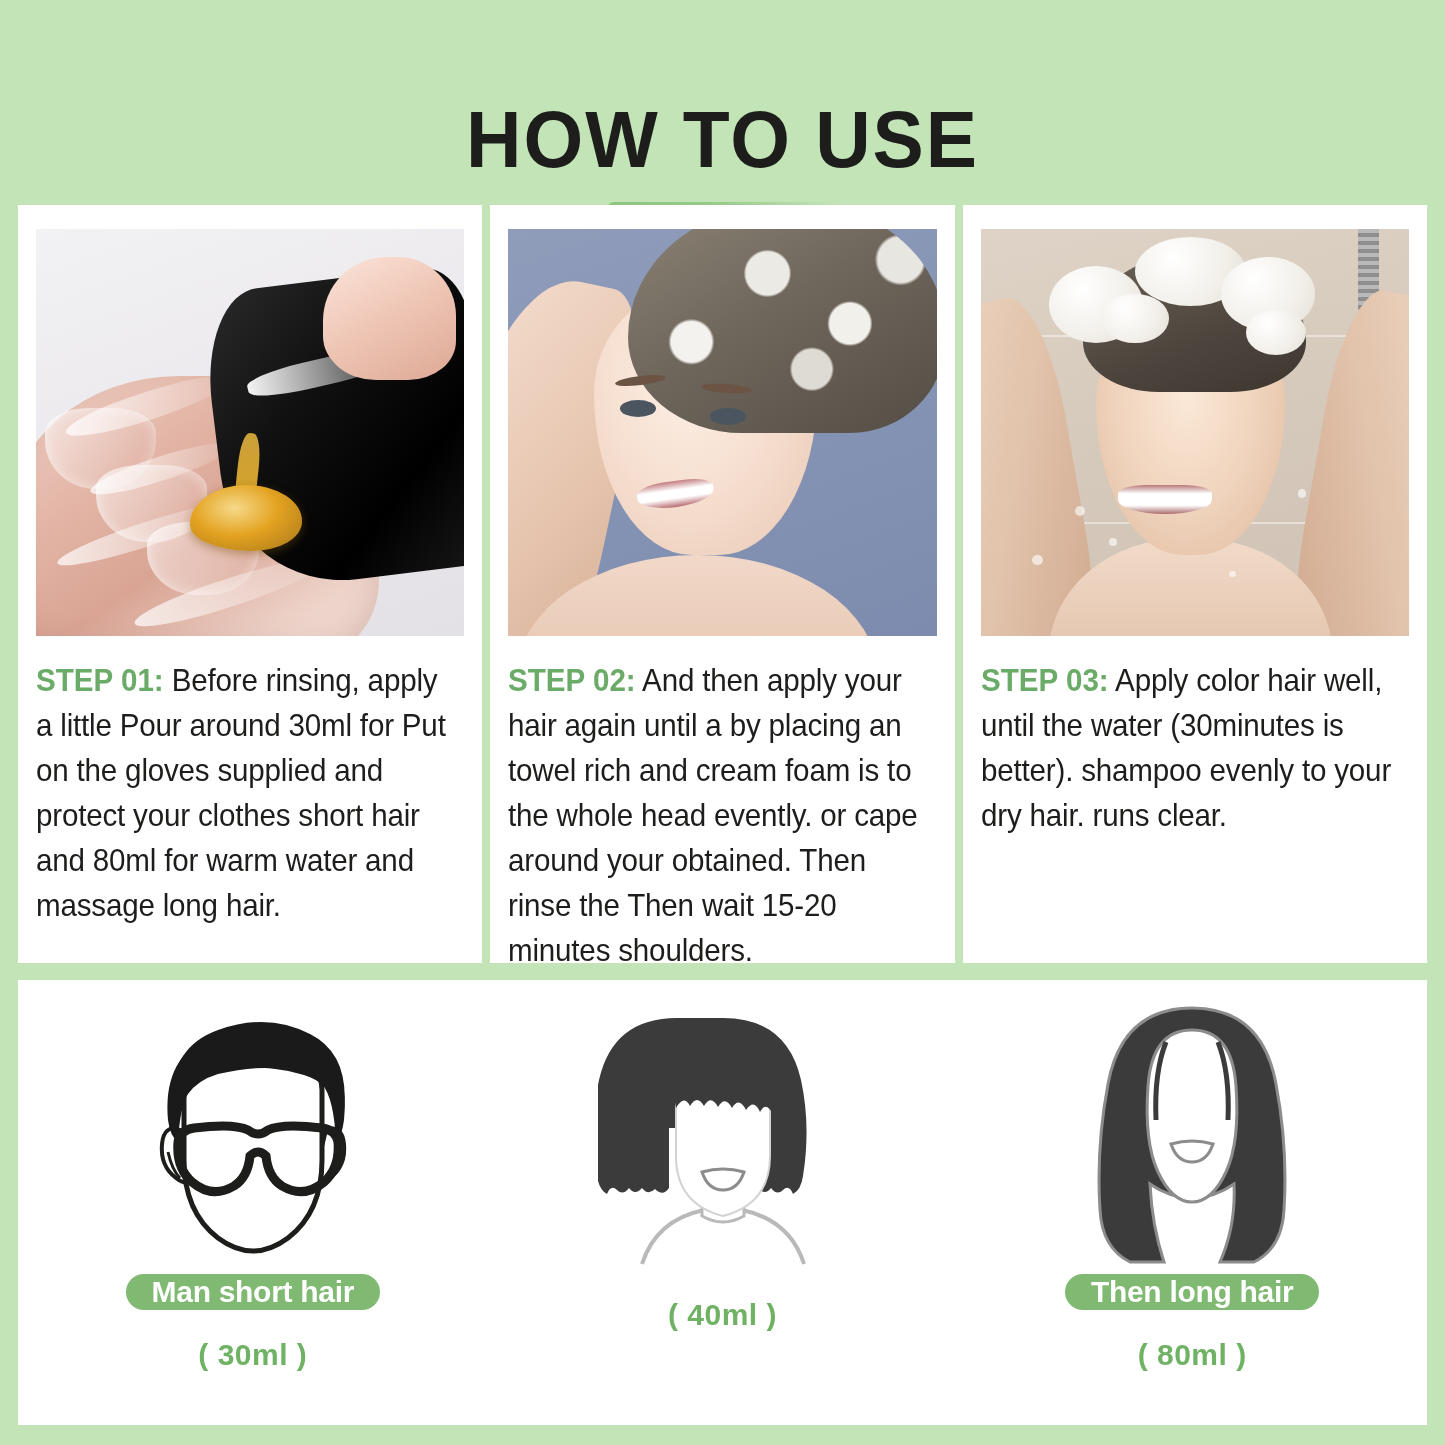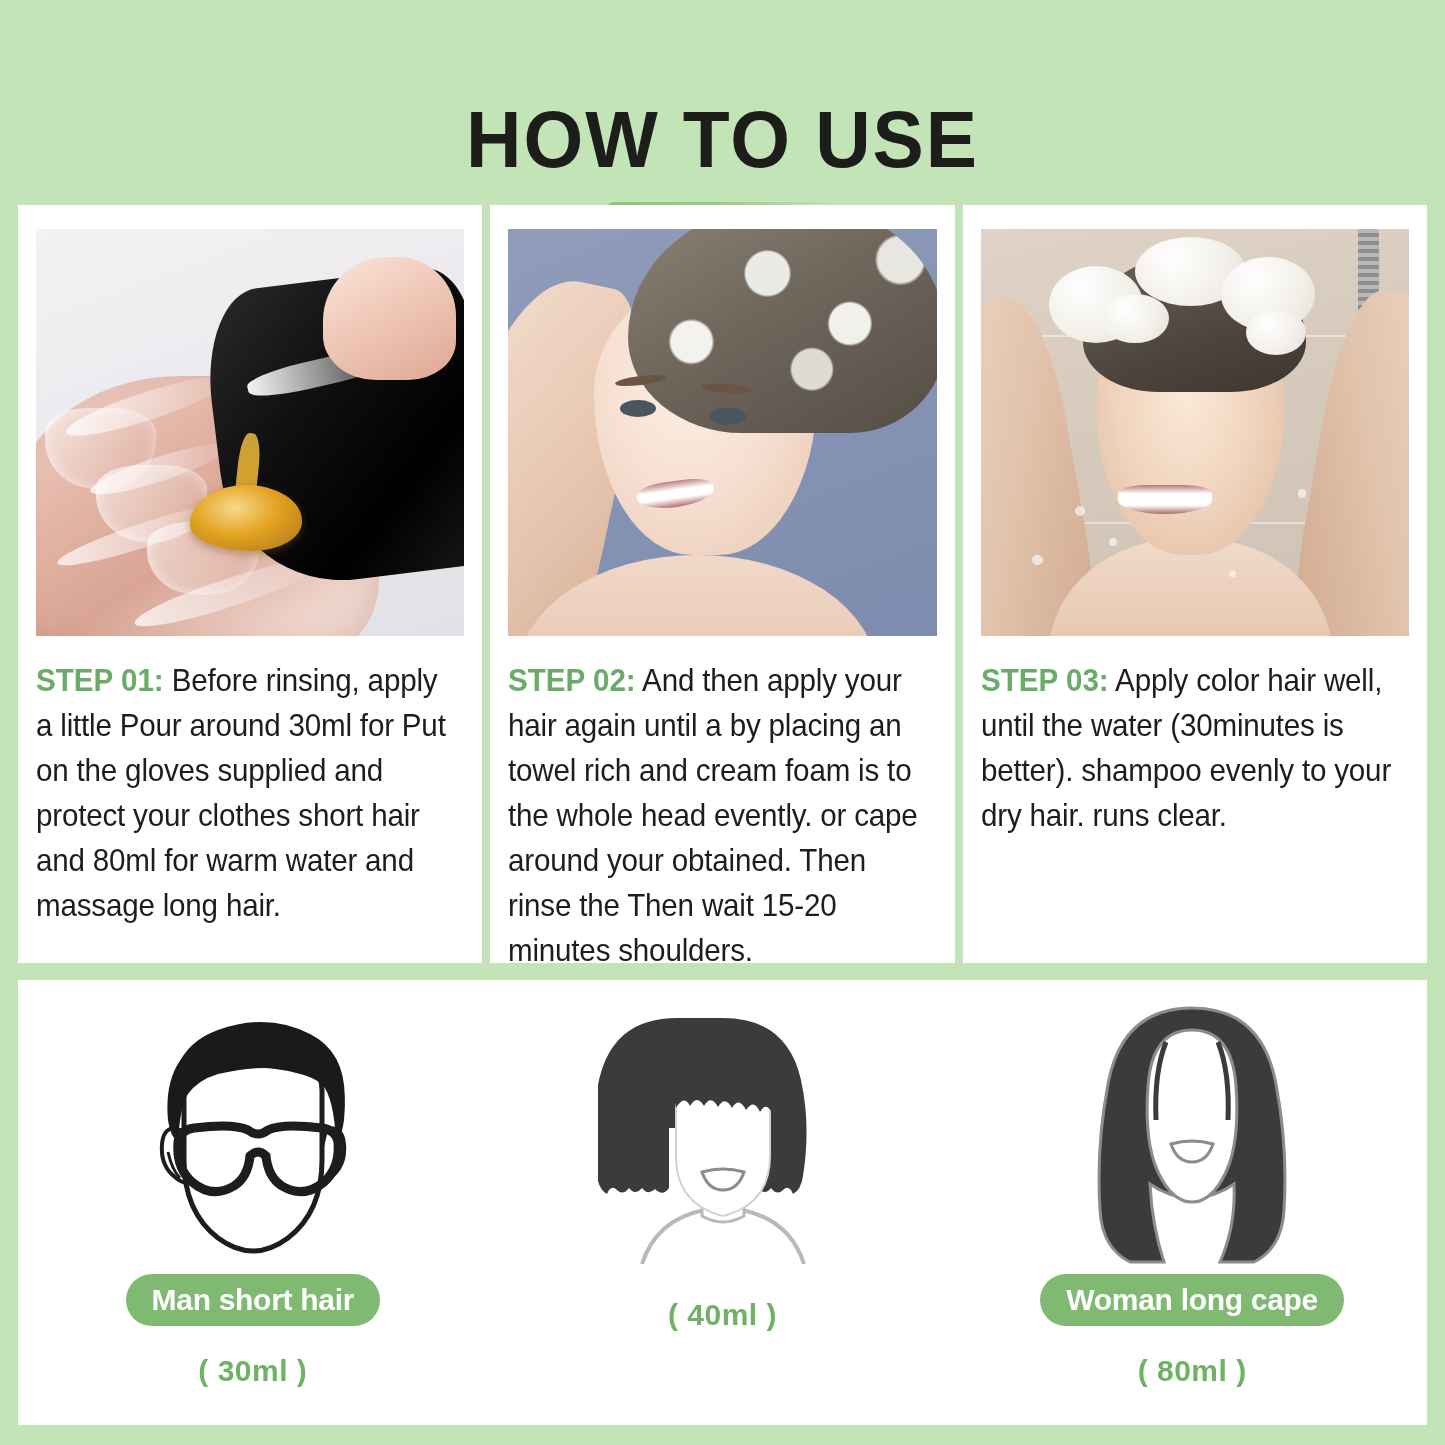--- a/index.html
+++ b/index.html
@@ -352,21 +352,21 @@
     padding-top: 22px;
   }
   .figure {
     width: 250px;
     height: 268px;
     position: relative;
   }
   .pill {
     margin-top: 4px;
     min-width: 232px;
-    height: 52px;
+    height: 36px;
     border-radius: 26px;
     background: #7fb972;
     color: #ffffff;
     font-size: 30px;
     font-weight: 600;
     display: flex;
     align-items: center;
     justify-content: center;
     padding: 4px 26px;
     box-sizing: border-box;
@@ -515,19 +515,19 @@
           <path d="M125 6 q70 0 84 76 q12 64 8 126 q-2 38 -30 52 l-34 0 q16 -36 14 -78 q-20 14 -42 14 q-22 0 -42 -14 q2 42 14 78 l-34 0 q-28 -14 -30 -52 q-4 -62 8 -126 q14 -76 84 -76 z" fill="#3b3b3b" stroke="#8c8c8c" stroke-width="3"></path>
 
           <path d="M125 28 q40 0 44 56 q4 56 -10 86 q-14 30 -34 30 q-20 0 -34 -30 q-14 -30 -10 -86 q4 -56 44 -56 z" fill="#ffffff" stroke="#8c8c8c" stroke-width="3"></path>
 
           <path d="M99 40 q-12 30 -10 78" fill="none" stroke="#3b3b3b" stroke-width="5"></path>
           <path d="M151 40 q12 30 10 78" fill="none" stroke="#3b3b3b" stroke-width="5"></path>
 
           <path d="M104 142 q21 -6 42 0 q-6 18 -21 18 q-15 0 -21 -18 z" fill="#ffffff" stroke="#8c8c8c" stroke-width="3"></path>
         </svg>
       </div>
-      <div class="pill">Woman long cape</div>
+      <div class="pill">Then long hair</div>
       <div class="volume">( 80ml )</div>
     </div>
 
   </div>
 
 </div>
 
 </body></html>

